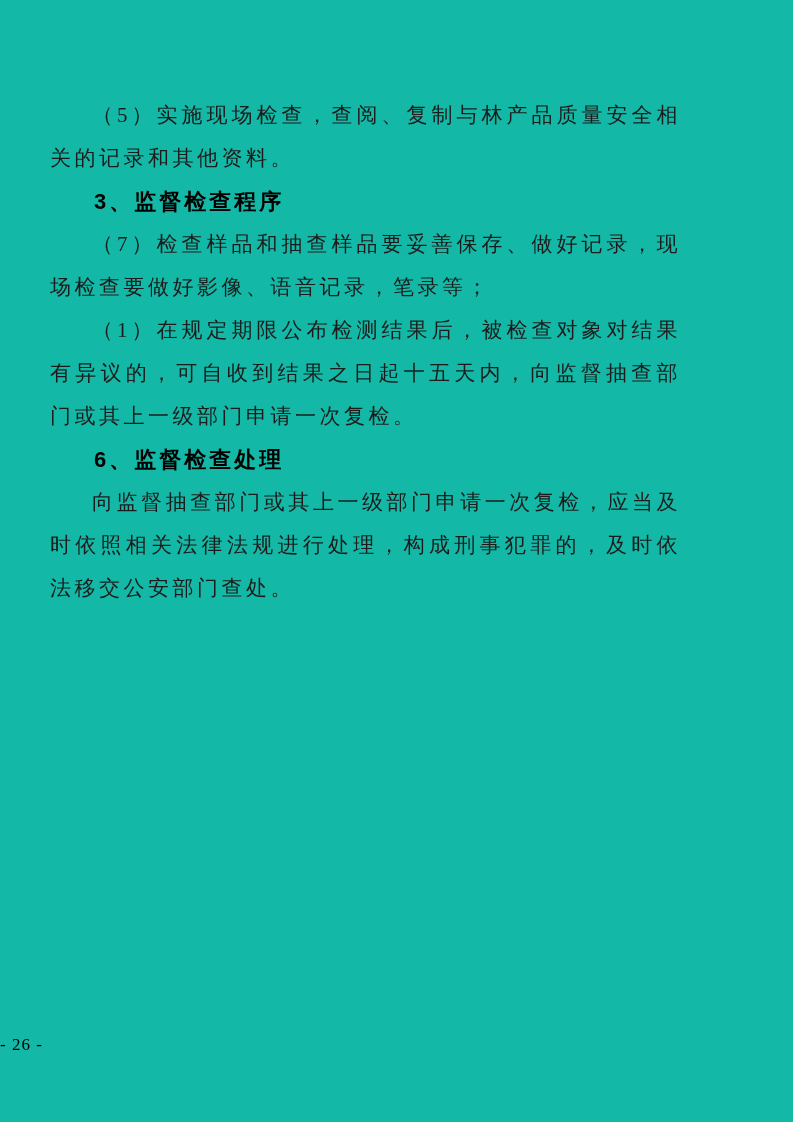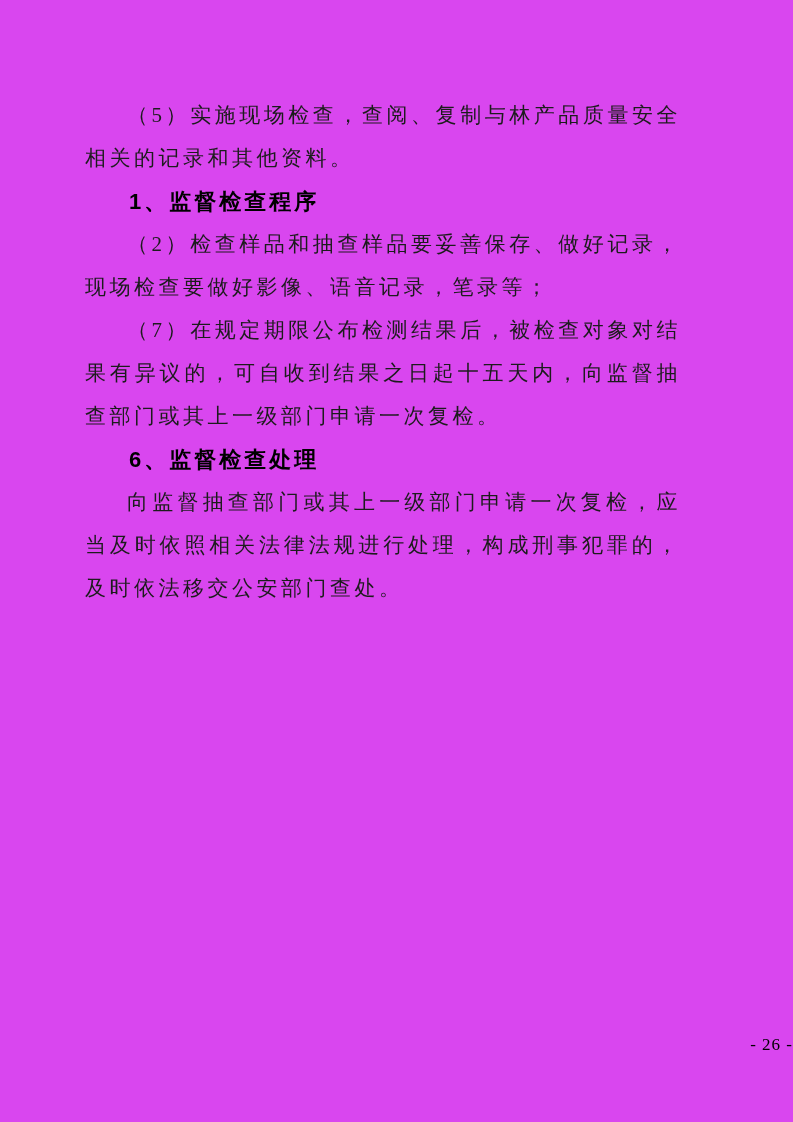--- a/index.html
+++ b/index.html
@@ -4,23 +4,23 @@
 <style>
   html, body {
     margin: 0;
     padding: 0;
     background: #ffffff;
   }
   .doc-page {
     position: relative;
     width: 793px;
     height: 1122px;
-    background: #d946ef;
+    background: #14b8a6;
     box-sizing: border-box;
-    padding: 94px 112px 0 85px;
+    padding: 94px 112px 0 50px;
     overflow: hidden;
     font-family: "Liberation Serif", "DejaVu Serif", serif;
     color: #1c1c1c;
   }
   .doc-body p.para {
     margin: 0;
     font-size: 21px;
     line-height: 43px;
     letter-spacing: 3.5px;
     text-align: justify;
@@ -36,36 +36,36 @@
     letter-spacing: 3px;
     font-weight: 700;
     color: #000000;
     text-indent: 2em;
   }
   .page-footer {
     position: absolute;
     left: 0;
     right: 0;
     top: 1035px;
-    text-align: right;
+    text-align: left;
     font-family: "Liberation Serif", "DejaVu Serif", serif;
     font-size: 17px;
     letter-spacing: 1px;
     color: #000000;
   }
 </style>
 </head>
 <body>
 
 <div class="doc-page">
   <div class="doc-body">
     <p class="para">（5）实施现场检查，查阅、复制与林产品质量安全相关的记录和其他资料。</p>
-    <h3 class="heading">1、监督检查程序</h3>
-    <p class="para">（2）检查样品和抽查样品要妥善保存、做好记录，现场检查要做好影像、语音记录，笔录等；</p>
-    <p class="para">（7）在规定期限公布检测结果后，被检查对象对结果有异议的，可自收到结果之日起十五天内，向监督抽查部门或其上一级部门申请一次复检。</p>
+    <h3 class="heading">3、监督检查程序</h3>
+    <p class="para">（7）检查样品和抽查样品要妥善保存、做好记录，现场检查要做好影像、语音记录，笔录等；</p>
+    <p class="para">（1）在规定期限公布检测结果后，被检查对象对结果有异议的，可自收到结果之日起十五天内，向监督抽查部门或其上一级部门申请一次复检。</p>
     <h3 class="heading">6、监督检查处理</h3>
     <p class="para">向监督抽查部门或其上一级部门申请一次复检，应当及时依照相关法律法规进行处理，构成刑事犯罪的，及时依法移交公安部门查处。</p>
   </div>
 
   <div class="page-footer">
     <span>- 26 -</span>
   </div>
 </div>
 
 </body></html>

